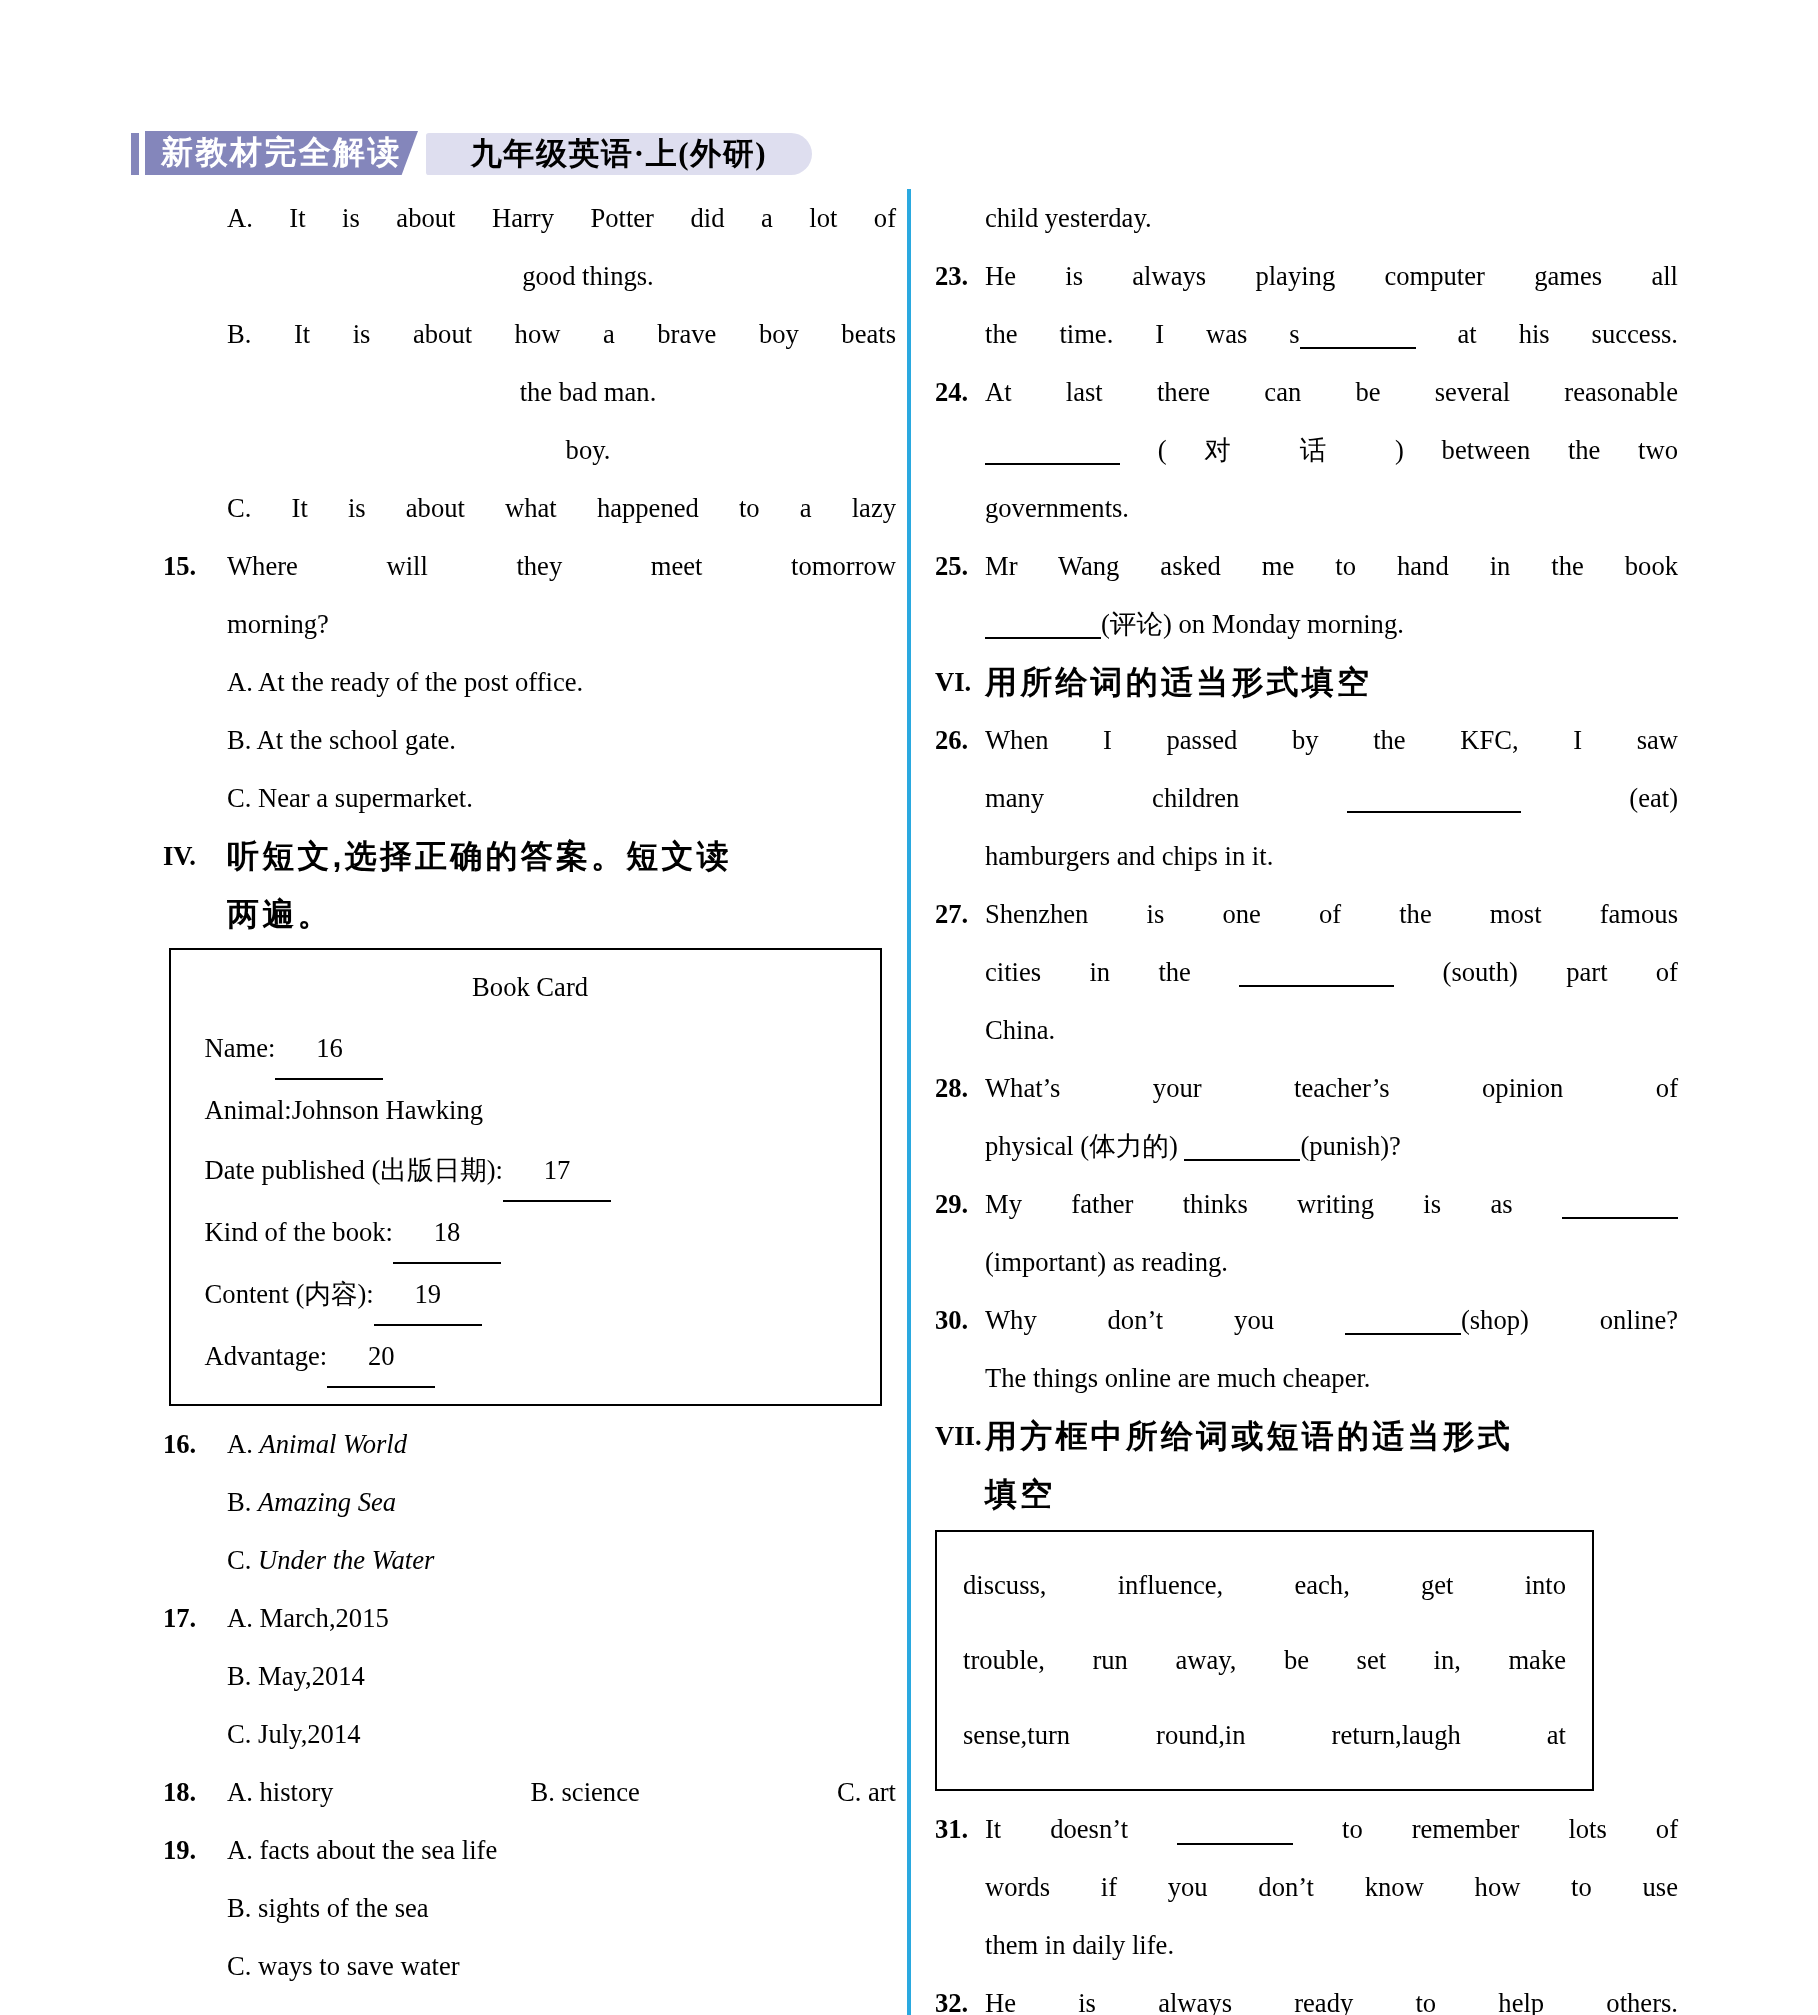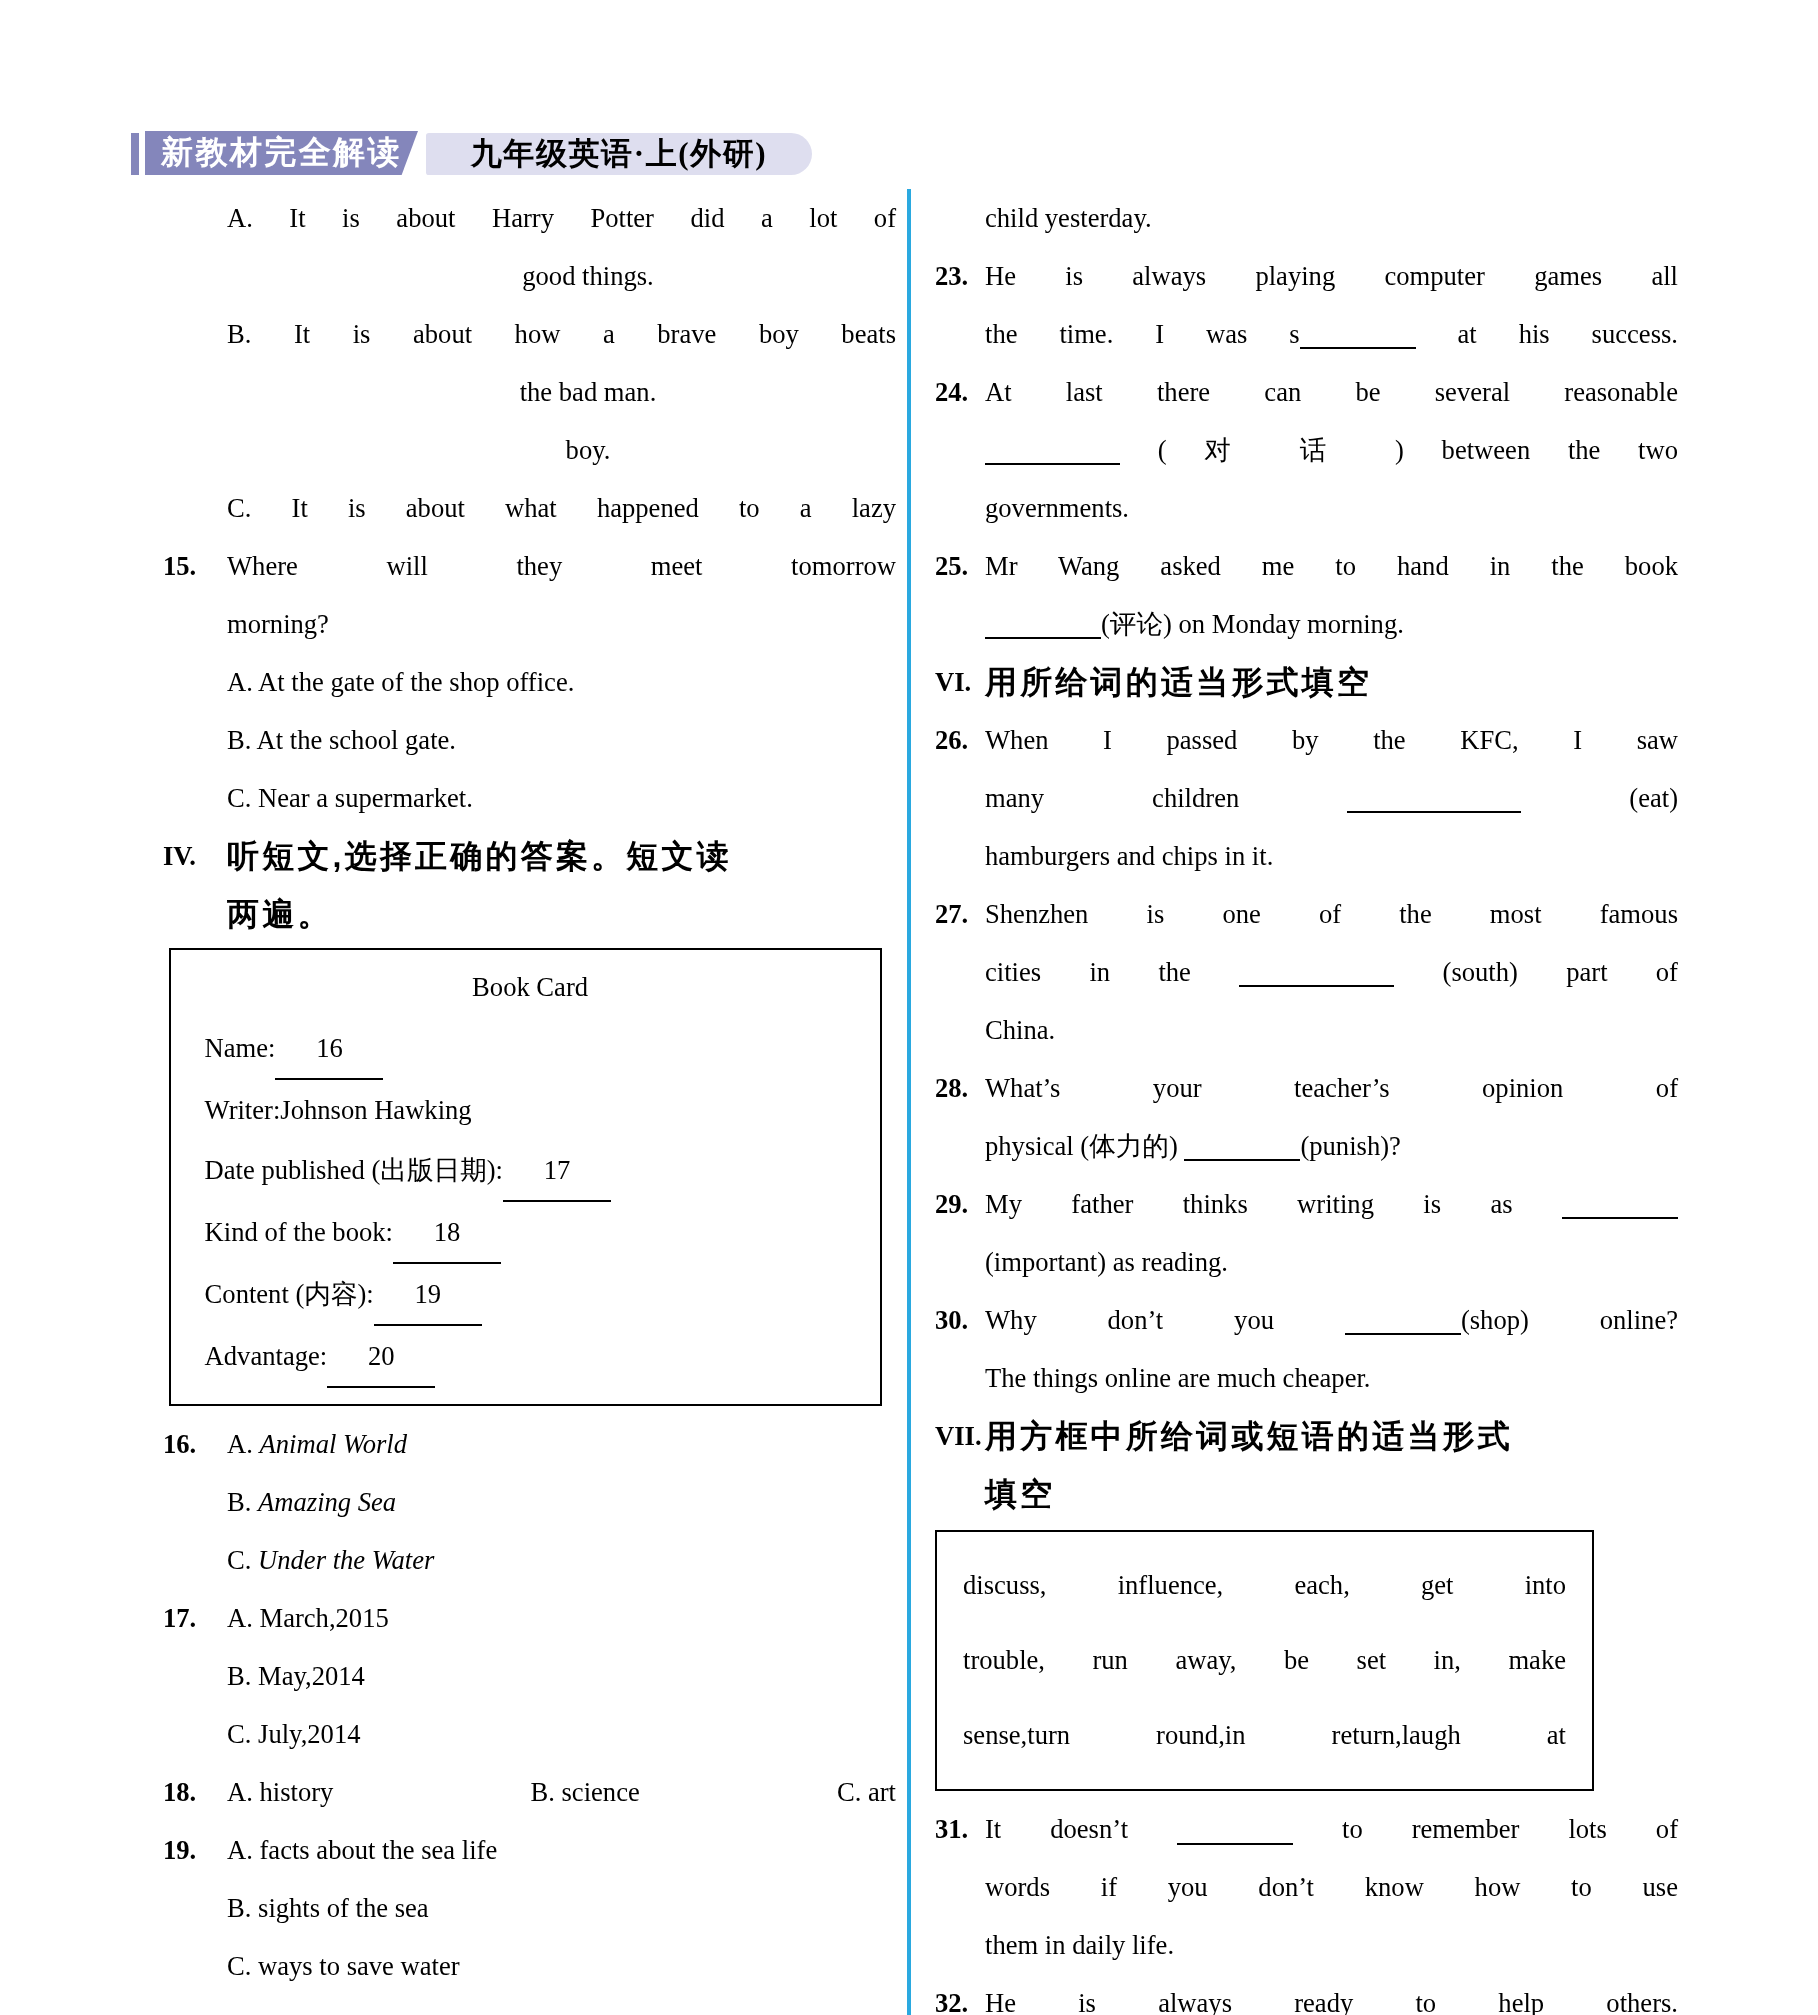--- a/index.html
+++ b/index.html
@@ -90,39 +90,39 @@
           <div class="txt">C. It is about what happened to a lazy</div>
         </div>
         <div class="line j">
           <span class="qnum">15.</span>
           <div class="txt">Where will they meet tomorrow</div>
         </div>
         <div class="line">
           <div class="txt">morning?</div>
         </div>
         <div class="line">
-          <div class="txt">A. At the gate of the shop office.</div>
+          <div class="txt">A. At the ready of the post office.</div>
         </div>
         <div class="line">
           <div class="txt">B. At the school gate.</div>
         </div>
         <div class="line">
           <div class="txt">C. Near a supermarket.</div>
         </div>
         <div class="line cn">
           <span class="qnum">IV.</span>
           <div class="txt">听短文,选择正确的答案。短文读</div>
         </div>
         <div class="line cn">
           <div class="txt">两遍。</div>
         </div>
         <div class="bookcard">
           <div class="bc-title">Book Card</div>
           <div class="bc-row"><span>Name:</span><span class="bc-blank">16</span></div>
-          <div class="bc-row"><span>Writer:</span><span>Johnson Hawking</span></div>
+          <div class="bc-row"><span>Animal:</span><span>Johnson Hawking</span></div>
           <div class="bc-row"><span>Date published (出版日期):</span><span class="bc-blank">17</span></div>
           <div class="bc-row"><span>Kind of the book:</span><span class="bc-blank">18</span></div>
           <div class="bc-row"><span>Content (内容):</span><span class="bc-blank">19</span></div>
           <div class="bc-row"><span>Advantage:</span><span class="bc-blank">20</span></div>
         </div>
         <div class="line">
           <span class="qnum">16.</span>
           <div class="txt">A. <i>Animal World</i></div>
         </div>
         <div class="line">

